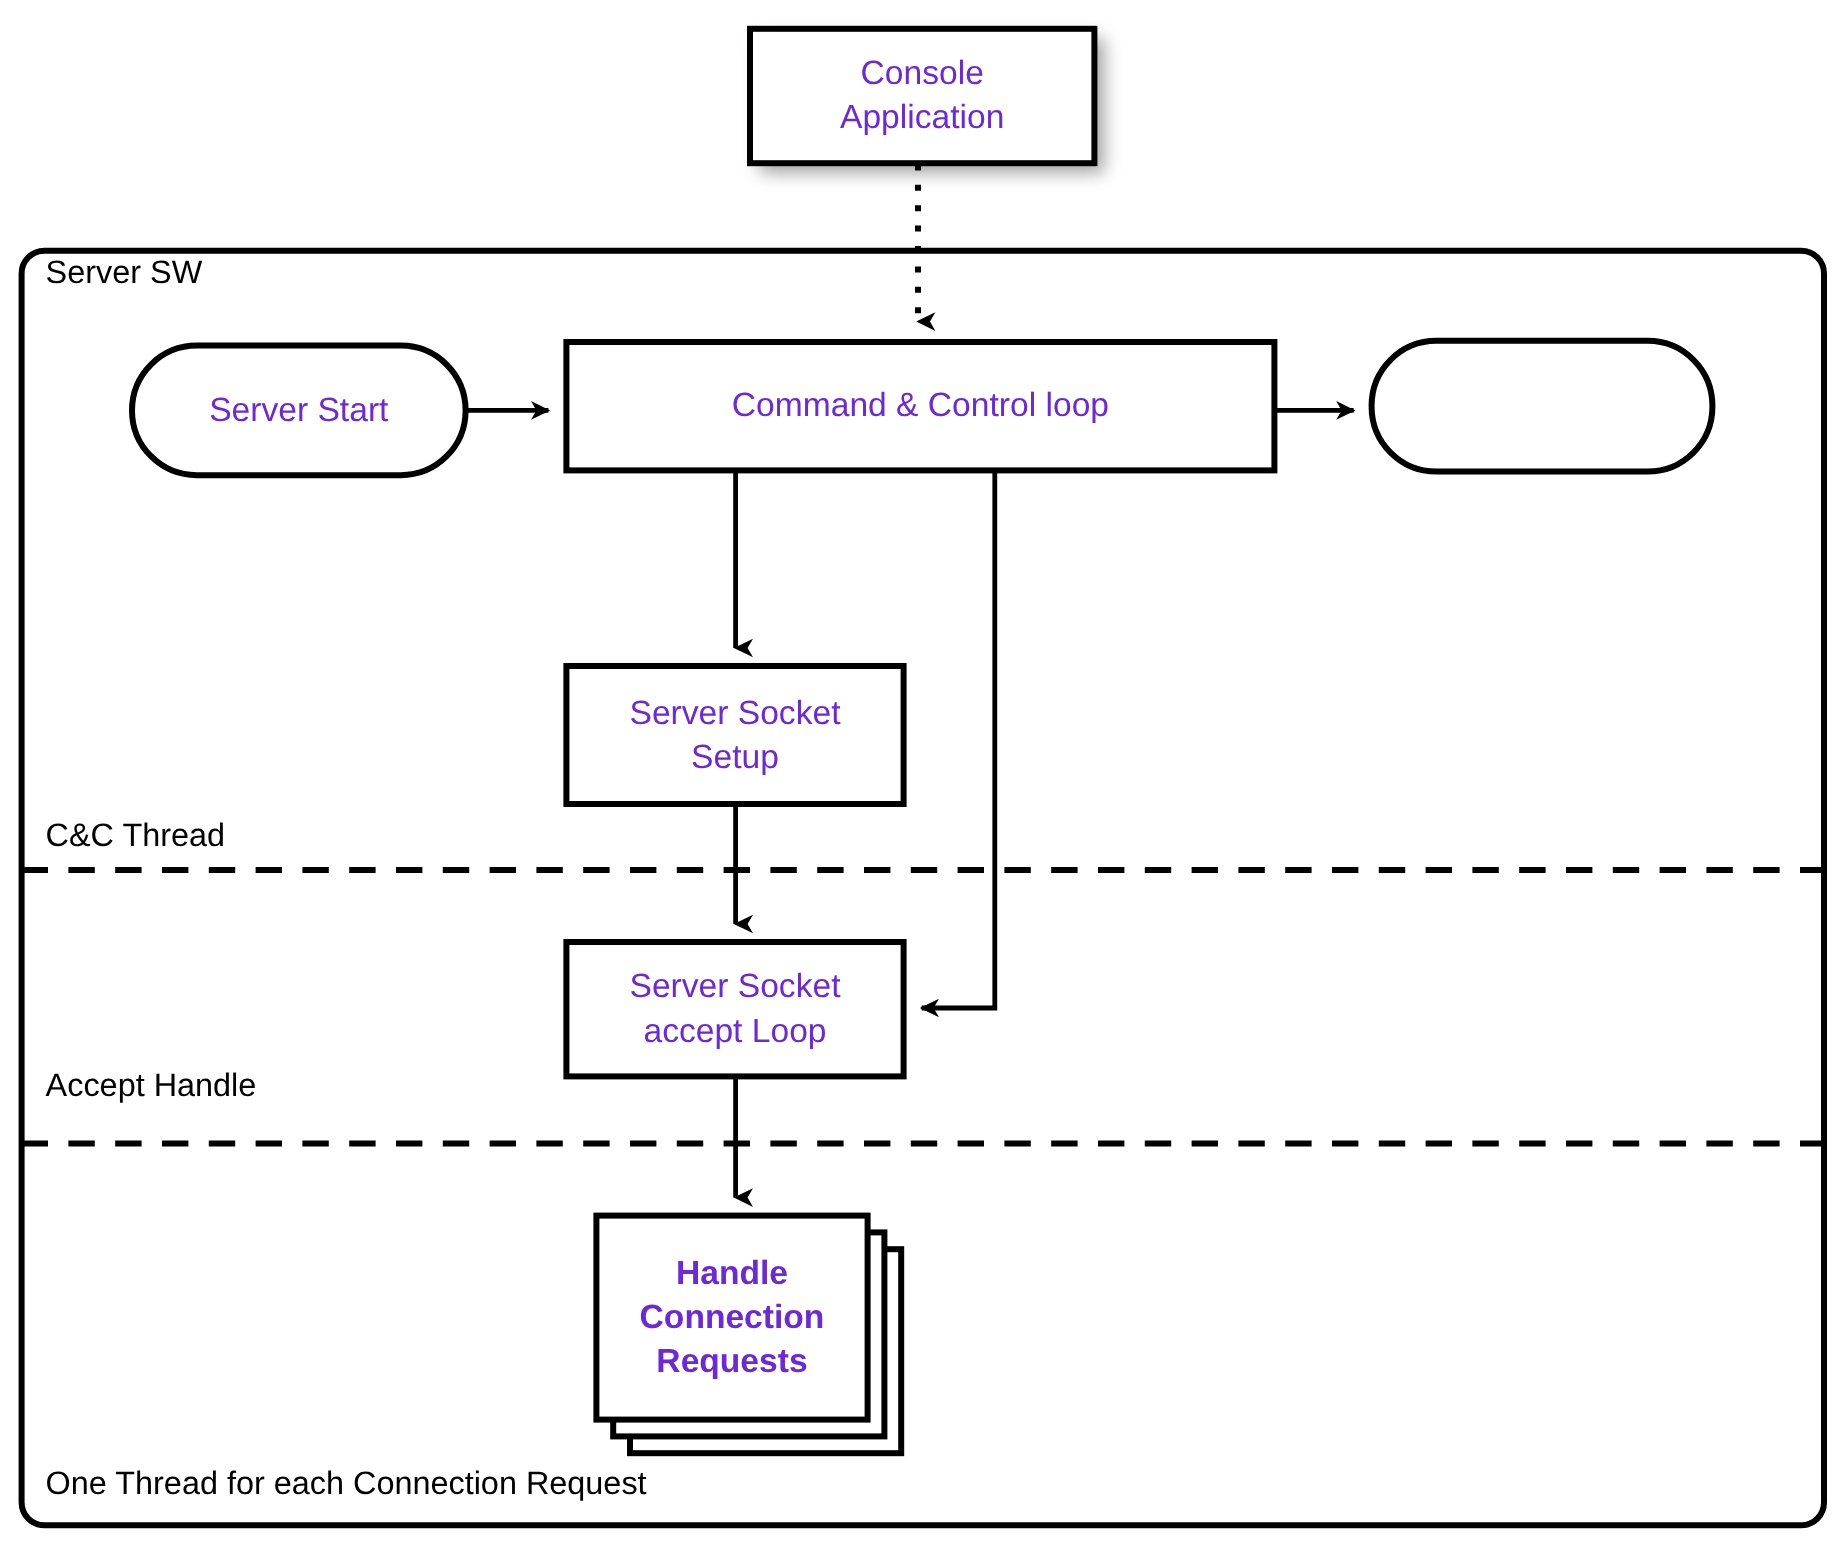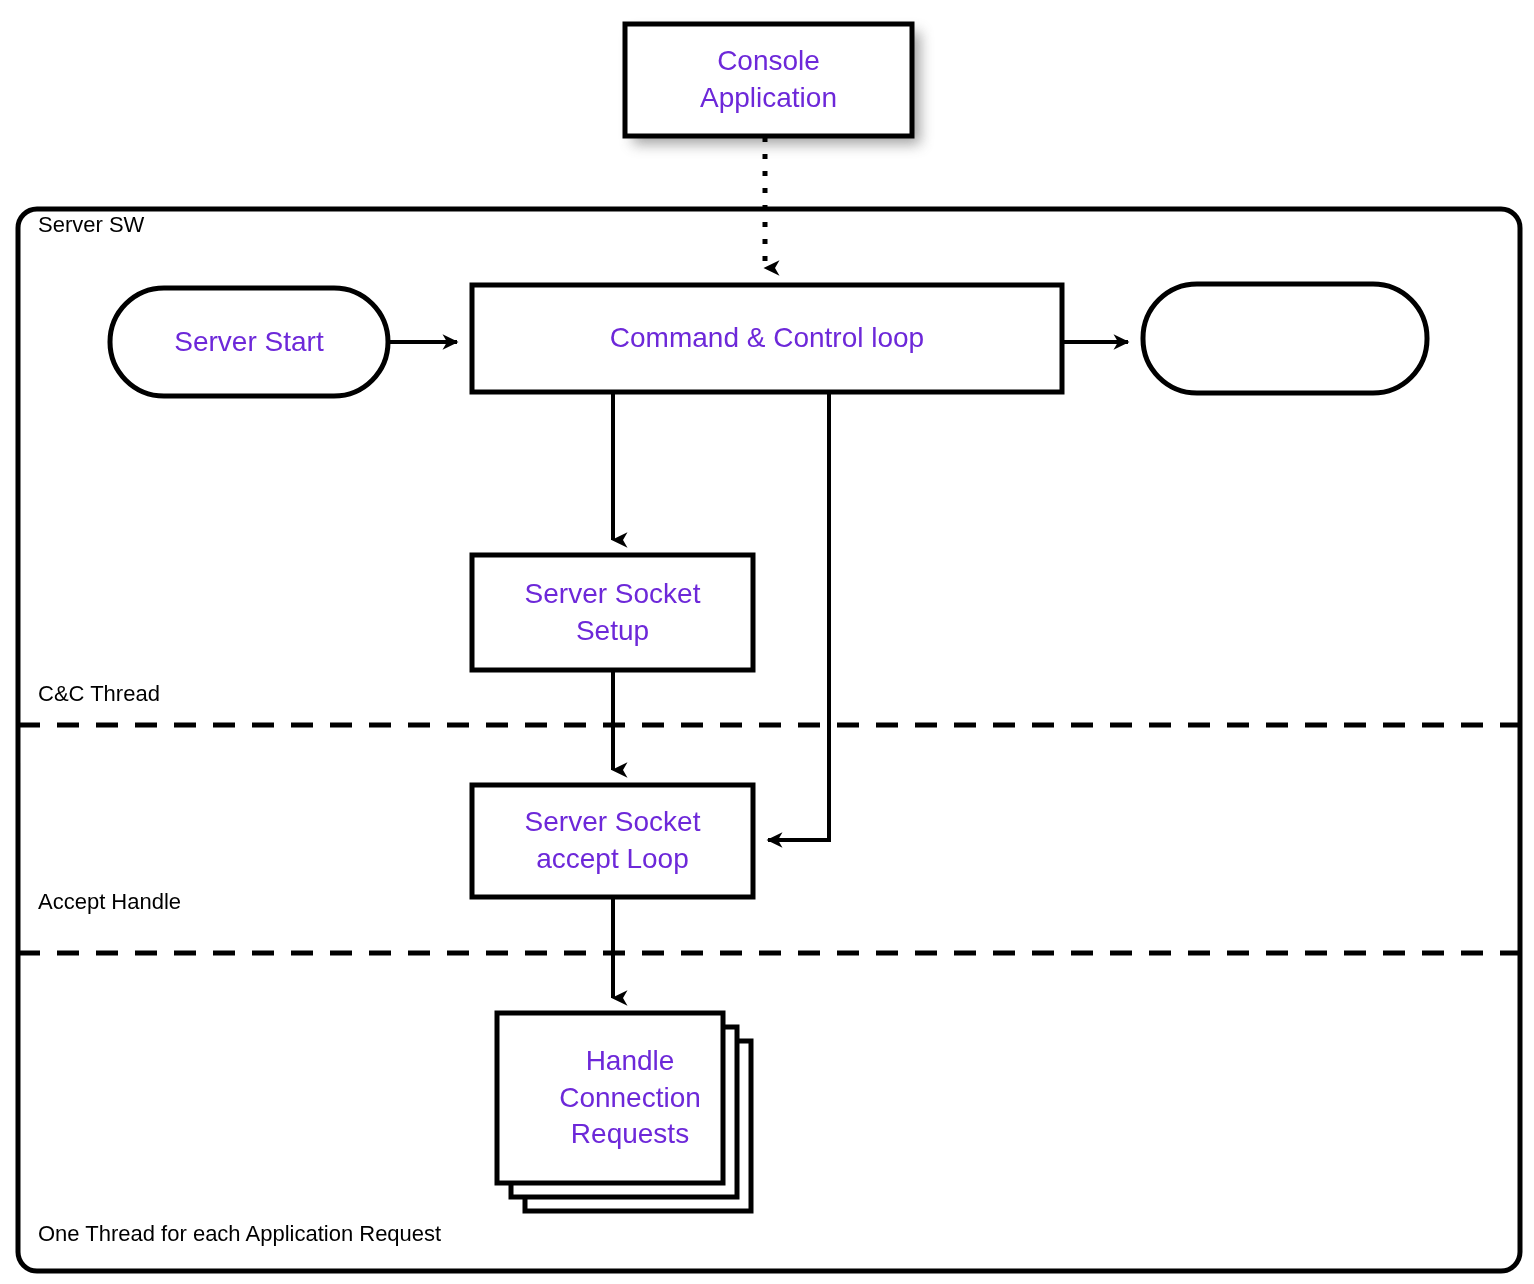--- a/index.html
+++ b/index.html
@@ -32,21 +32,21 @@
     justify-content: center;
     text-align: center;
     font-size: 28px;
     line-height: 1.32;
     color: #6d28d9;
     white-space: pre-line;
     pointer-events: none;
   }
   .free-text {
     position: absolute;
-    font-size: 22px;
+    font-size: 27px;
     color: #000;
     white-space: nowrap;
   }
 </style>
 </head>
 <body>
 
 <div id="stage">
 
   <svg class="layer" viewBox="0 0 1534 1284">
@@ -116,33 +116,33 @@
       <rect x="497" y="1013" width="226" height="170" fill="#ffffff" stroke="#000000" stroke-width="5"></rect>
     </g>
   </svg>
 
   <div class="free-text" style="left:38px; top:212px;">Server SW</div>
 
   <div class="free-text" style="left:38px; top:681px;">C&amp;C Thread</div>
 
   <div class="free-text" style="left:38px; top:889px;">Accept Handle</div>
 
-  <div class="free-text" style="left:38px; top:1221px;">One Thread for each Application Request</div>
+  <div class="free-text" style="left:38px; top:1221px;">One Thread for each Connection Request</div>
 
   <div class="node-text" style="left:625px; top:24px; width:287px; height:112px;">Console
 Application</div>
 
   <div class="node-text" style="left:472px; top:285px; width:590px; height:107px;">Command &amp; Control loop</div>
 
   <div class="node-text" style="left:110px; top:288px; width:278px; height:108px;">Server Start</div>
 
 
   <div class="node-text" style="left:472px; top:555px; width:281px; height:115px;">Server Socket
 Setup</div>
 
   <div class="node-text" style="left:472px; top:785px; width:281px; height:112px;">Server Socket
 accept Loop</div>
 
-  <div class="node-text" style="left:517px; top:1013px; width:226px; height:170px;">Handle
+  <div class="node-text" style="left:497px; top:1013px; width:226px; height:170px;font-weight:bold;">Handle
 Connection
 Requests</div>
 
 </div>
 
 </body></html>

